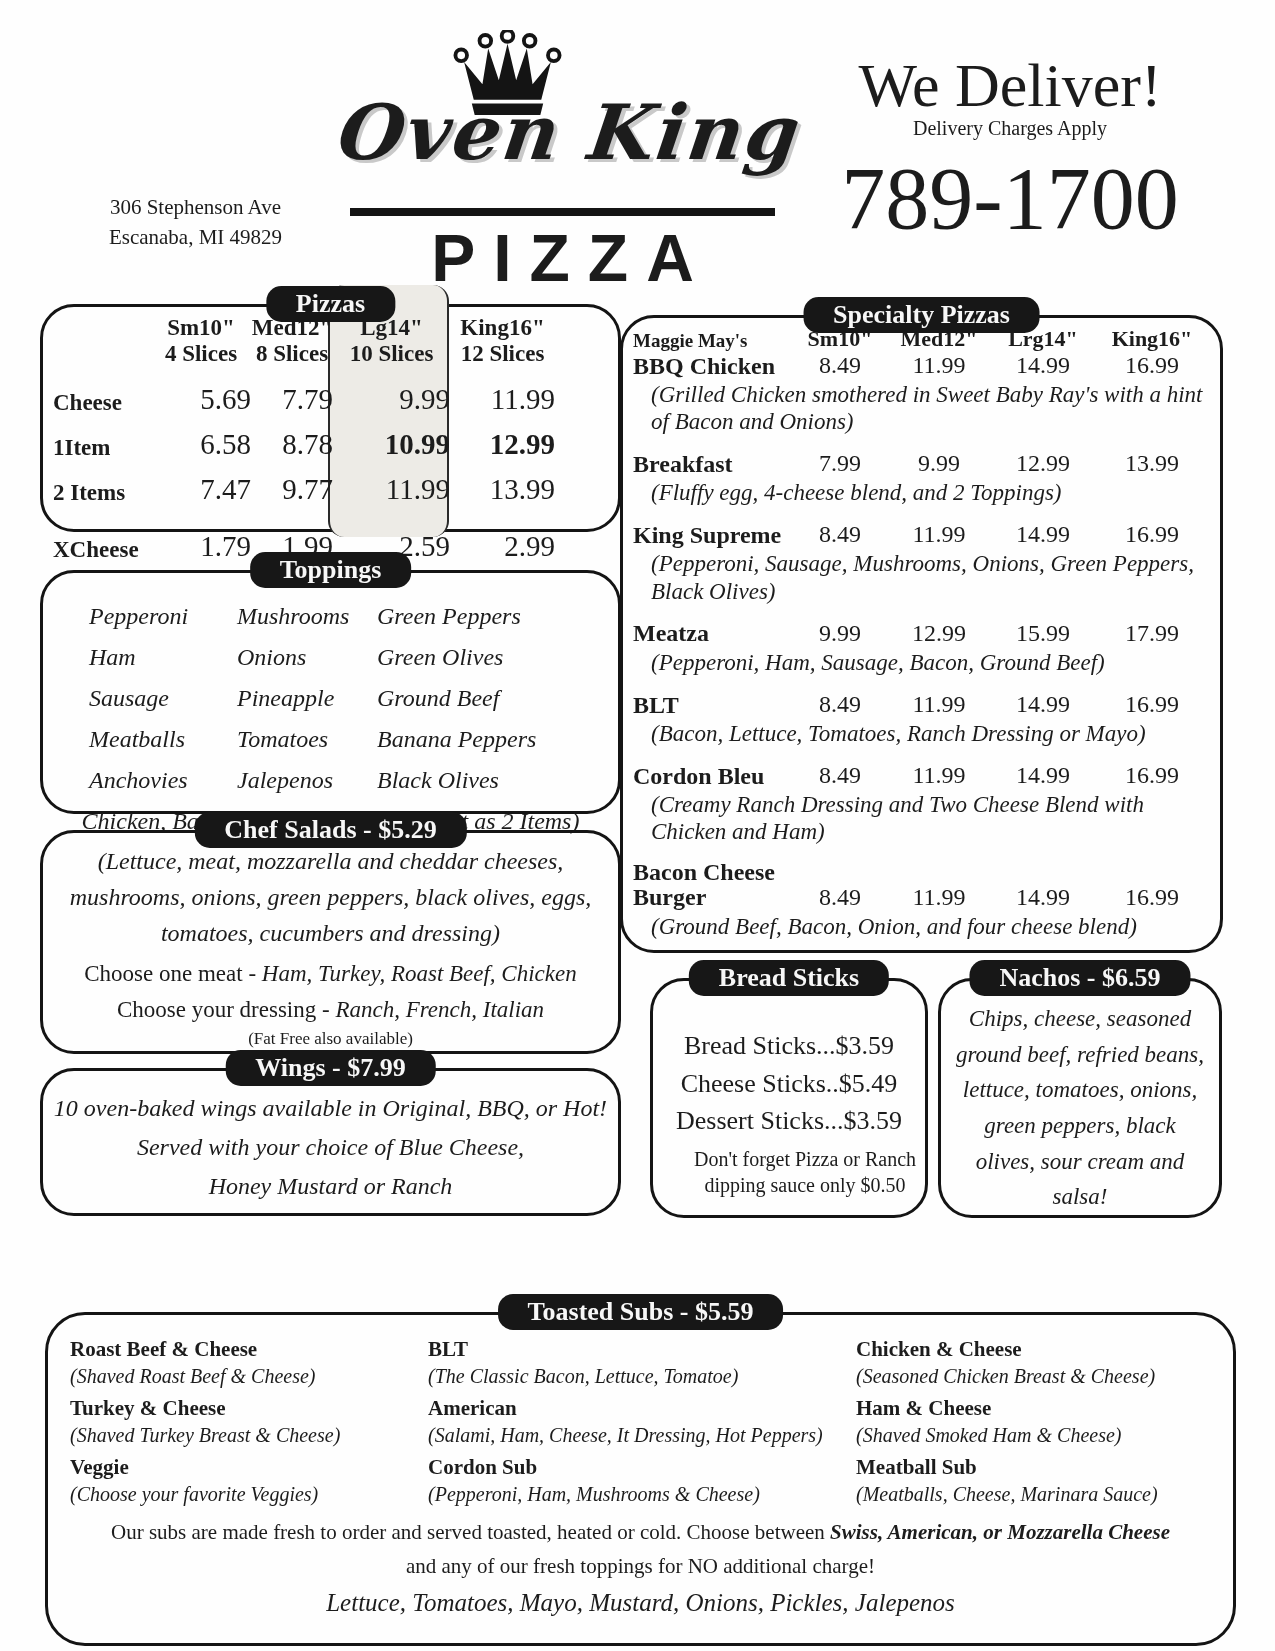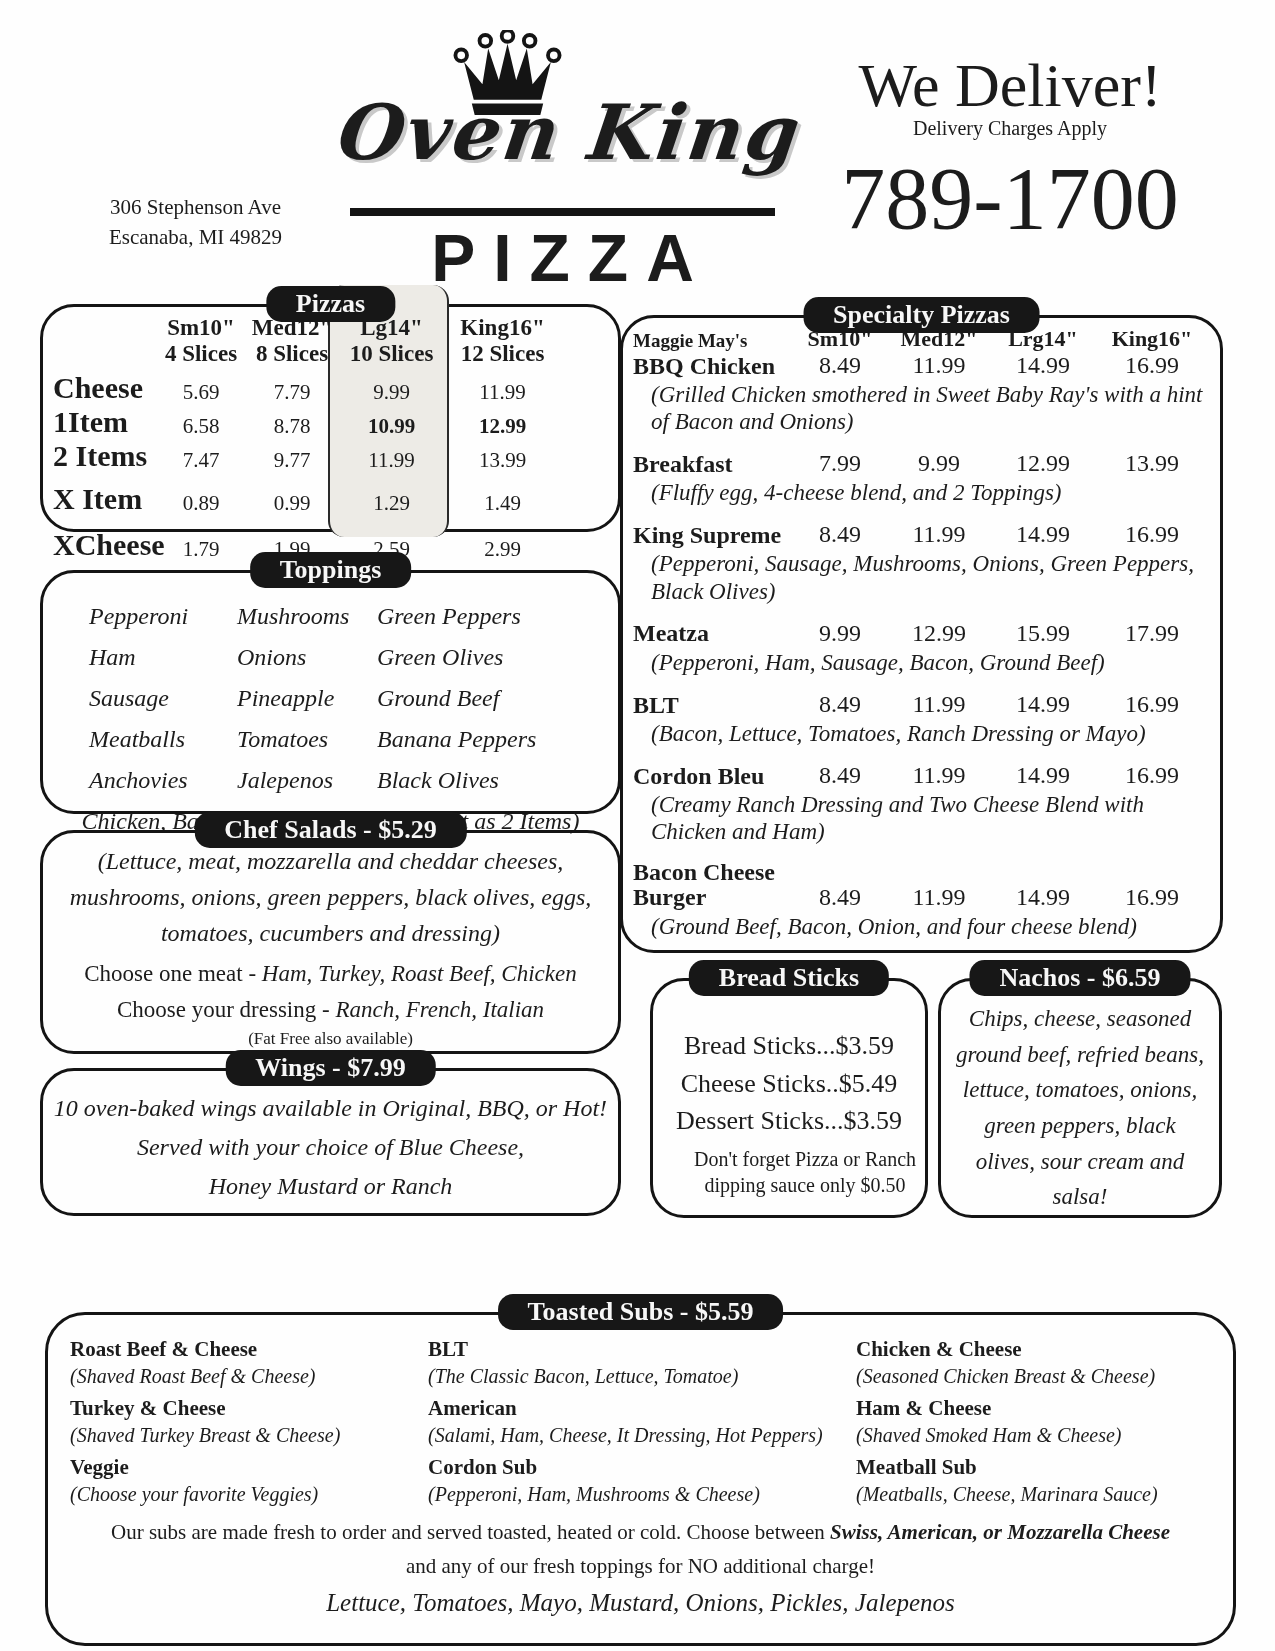--- a/index.html
+++ b/index.html
@@ -27,22 +27,22 @@
   .pill{position:absolute;top:-21px;left:50%;transform:translateX(-50%);
         background:#171717;color:#f7f7f7;font-weight:bold;font-size:26px;
         padding:3px 30px;border-radius:15px;white-space:nowrap;z-index:3;}
   
   .pizzas-box{left:40px;top:304px;width:575px;height:222px;}
   .band{position:absolute;left:285px;top:-22px;width:117px;height:252px;background:#edebe6;
         border-left:2px solid #2a2a2a;border-right:2px solid #2a2a2a;border-radius:16px;z-index:0;}
   .pz-wrap{position:relative;z-index:1;padding-top:8px;}
   .pz-row{display:grid;grid-template-columns:108px 100px 82px 117px 105px;align-items:end;}
   .pz-h{font-weight:bold;font-size:23px;text-align:center;line-height:1.15;}
-  .pz-label{font-weight:bold;font-size:30px;padding-left:10px;}
-  .pz-p{font-size:21px;text-align:center;}
+  .pz-label{font-weight:bold;font-size:23px;padding-left:10px;}
+  .pz-p{font-size:29px;text-align:right;margin-top:12px;}
   .pz-p.bold{font-weight:bold;}
   .mt8{margin-top:9px;} .mt10{margin-top:12px;} .mt2{margin-top:3px;}
   
   .toppings-box{left:40px;top:570px;width:575px;height:238px;}
   .top-grid{display:grid;grid-template-columns:148px 140px auto;
             padding:30px 0 0 46px;row-gap:14px;font-style:italic;font-size:24px;}
   .top-note{font-style:italic;font-size:24px;text-align:center;margin-top:14px;}
   
   .chef-box{left:40px;top:830px;width:575px;height:218px;}
   .chef-desc{width:545px;margin:10px auto 0;text-align:center;font-style:italic;
@@ -148,27 +148,20 @@
         <div class="pz-p bold">10.99</div>
         <div class="pz-p bold">12.99</div>
       </div>
       <div class="pz-row">
         <div class="pz-label">2 Items</div>
         <div class="pz-p">7.47</div>
         <div class="pz-p">9.77</div>
         <div class="pz-p">11.99</div>
         <div class="pz-p">13.99</div>
       </div>
-      <div class="pz-row mt8">
-        <div class="pz-label">X Item</div>
-        <div class="pz-p">0.89</div>
-        <div class="pz-p">0.99</div>
-        <div class="pz-p">1.29</div>
-        <div class="pz-p">1.49</div>
-      </div>
       <div class="pz-row mt10">
         <div class="pz-label">XCheese</div>
         <div class="pz-p">1.79</div>
         <div class="pz-p">1.99</div>
         <div class="pz-p">2.59</div>
         <div class="pz-p">2.99</div>
       </div>
     </div>
   </div>
 

